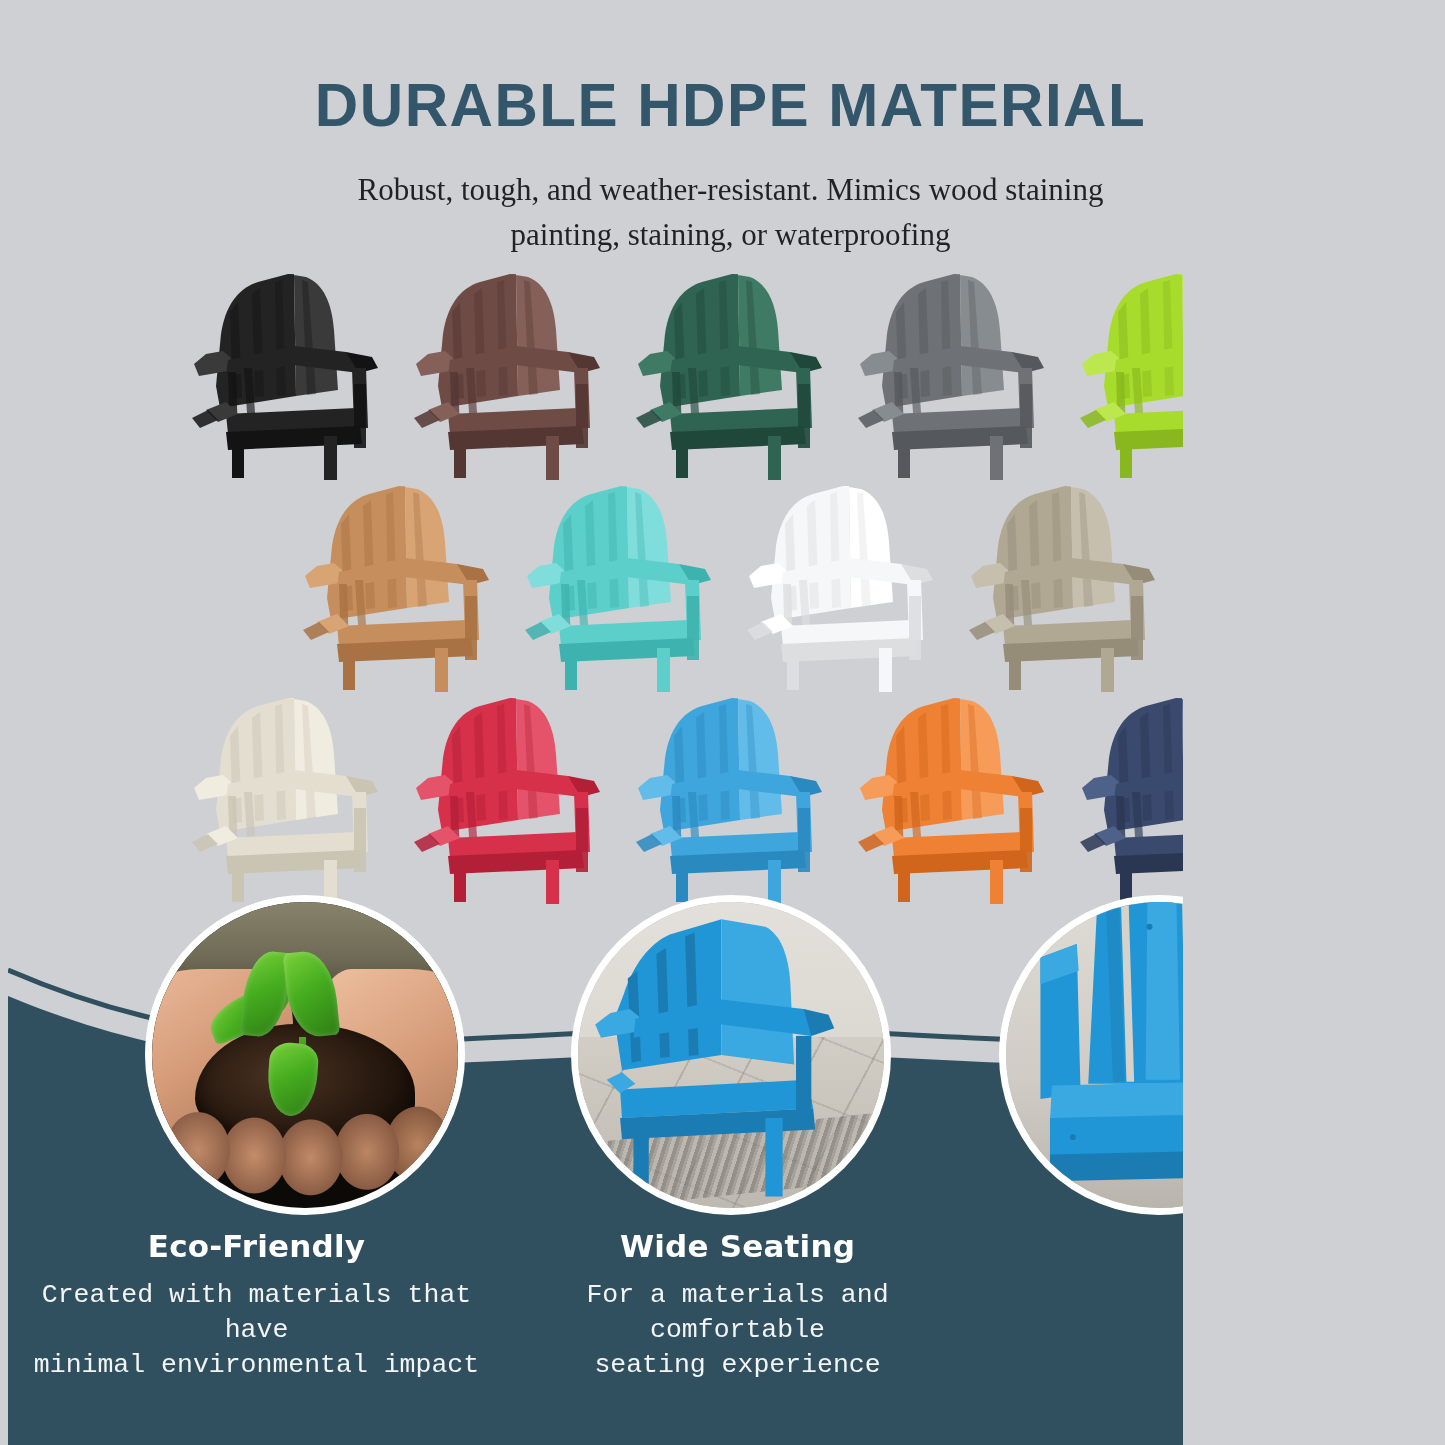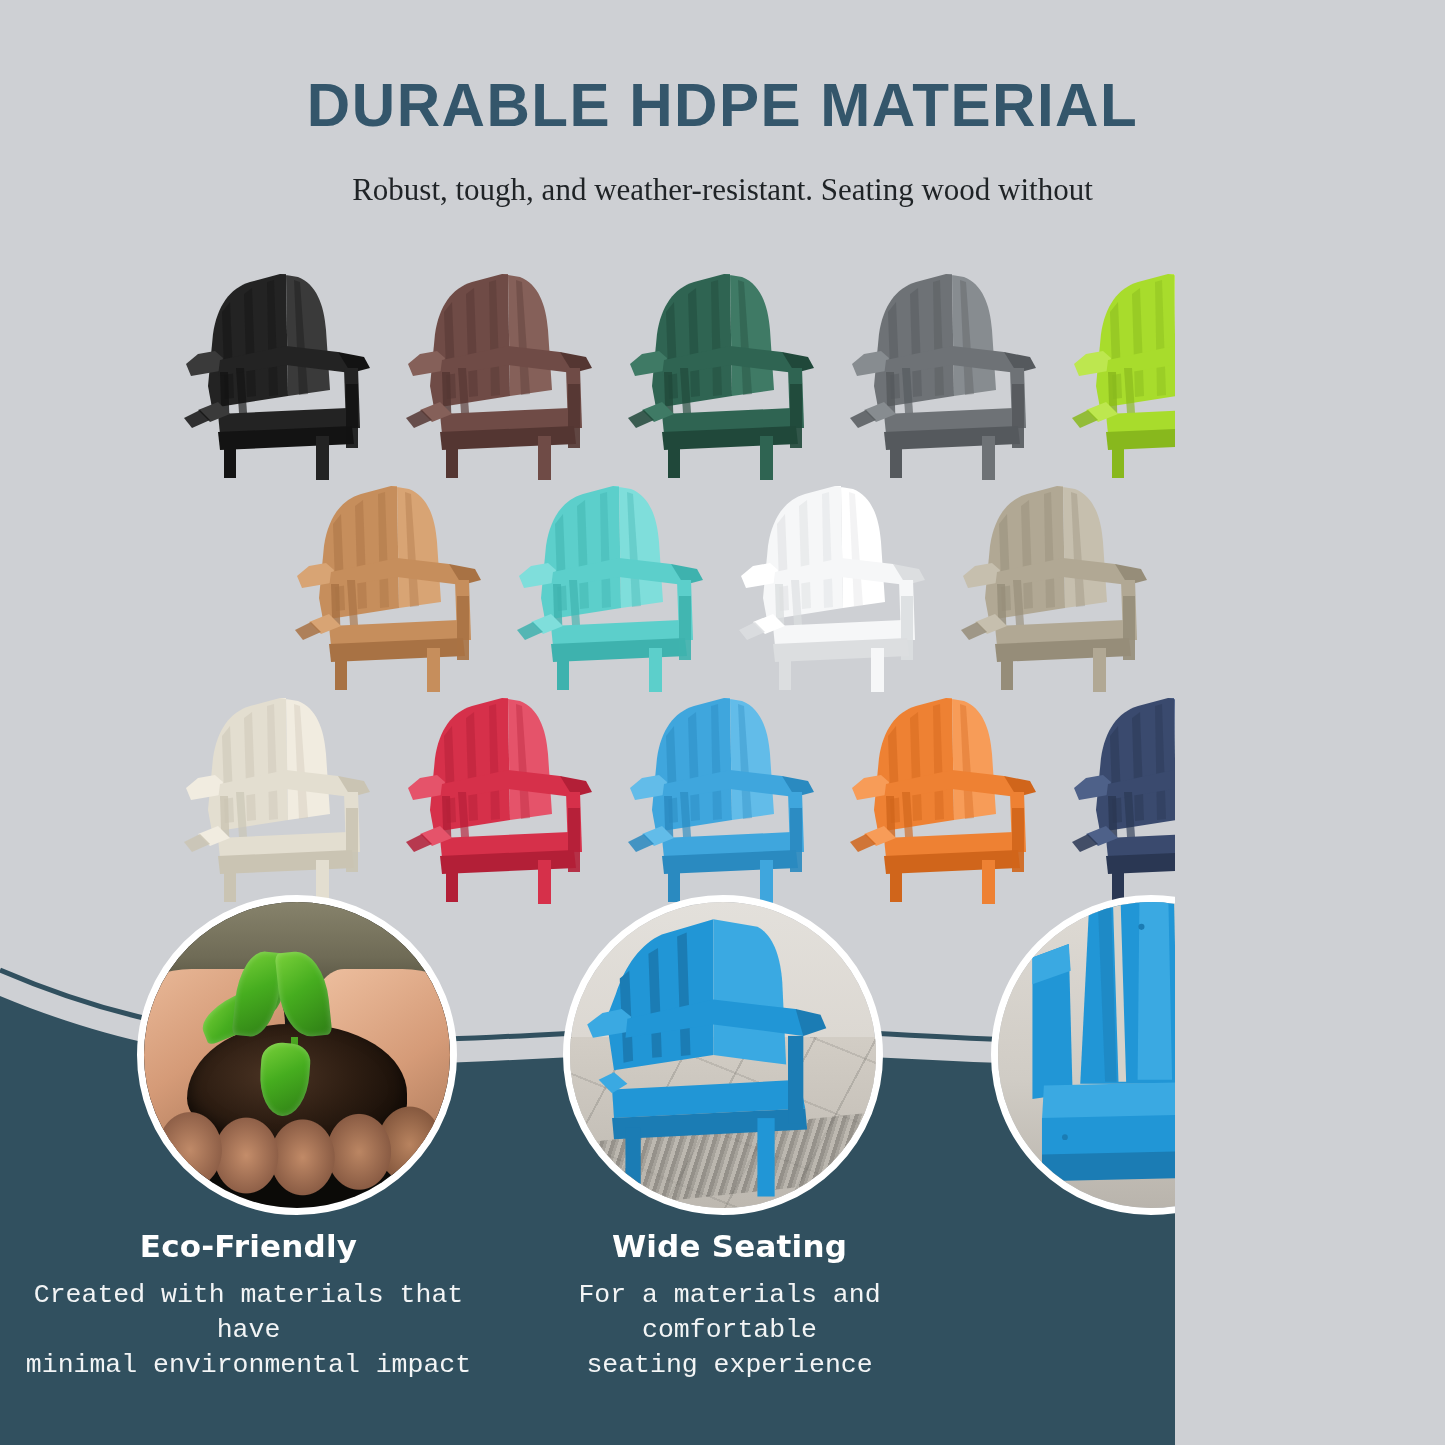--- a/index.html
+++ b/index.html
@@ -12,20 +12,21 @@
     overflow: hidden;
     position: relative;
   }
 
   #infographic {
     position: relative;
     width: 1175px;
     height: 1445px;
     background: #ced0d4;
     overflow: hidden;
+    margin-left: 8px;
   }
 
   
   .header {
     position: absolute;
     top: 0; left: 0;
     width: 1445px;
     text-align: center;
     padding-top: 74px;
   }
@@ -226,21 +227,22 @@
   }
 </style>
 </head>
 <body>
 
 <div id="infographic">
 
   <div class="header">
     <div class="headline">DURABLE HDPE MATERIAL</div>
     <div class="subhead">
-      <div>Robust, tough, and weather-resistant. Seating wood without</div>
+      <div>Robust, tough, and weather-resistant. Mimics wood staining</div>
+      <div>painting, staining, or waterproofing</div>
     </div>
   </div>
 
   <div class="chair-grid">
     <div class="chair-row row-1">
         <div class="chair-cell">
   <svg class="chair-svg" viewBox="0 0 222 215">
     <g>
       <path fill="#232323" d="M40,118 L45,66 C49,38 62,20 82,14 L112,6 L118,6 L120,128 L44,140 Z"></path>
       <path fill="#3a3a3a" d="M112,6 L130,9 C148,16 156,36 158,62 L162,122 L120,128 L118,6 Z"></path>

